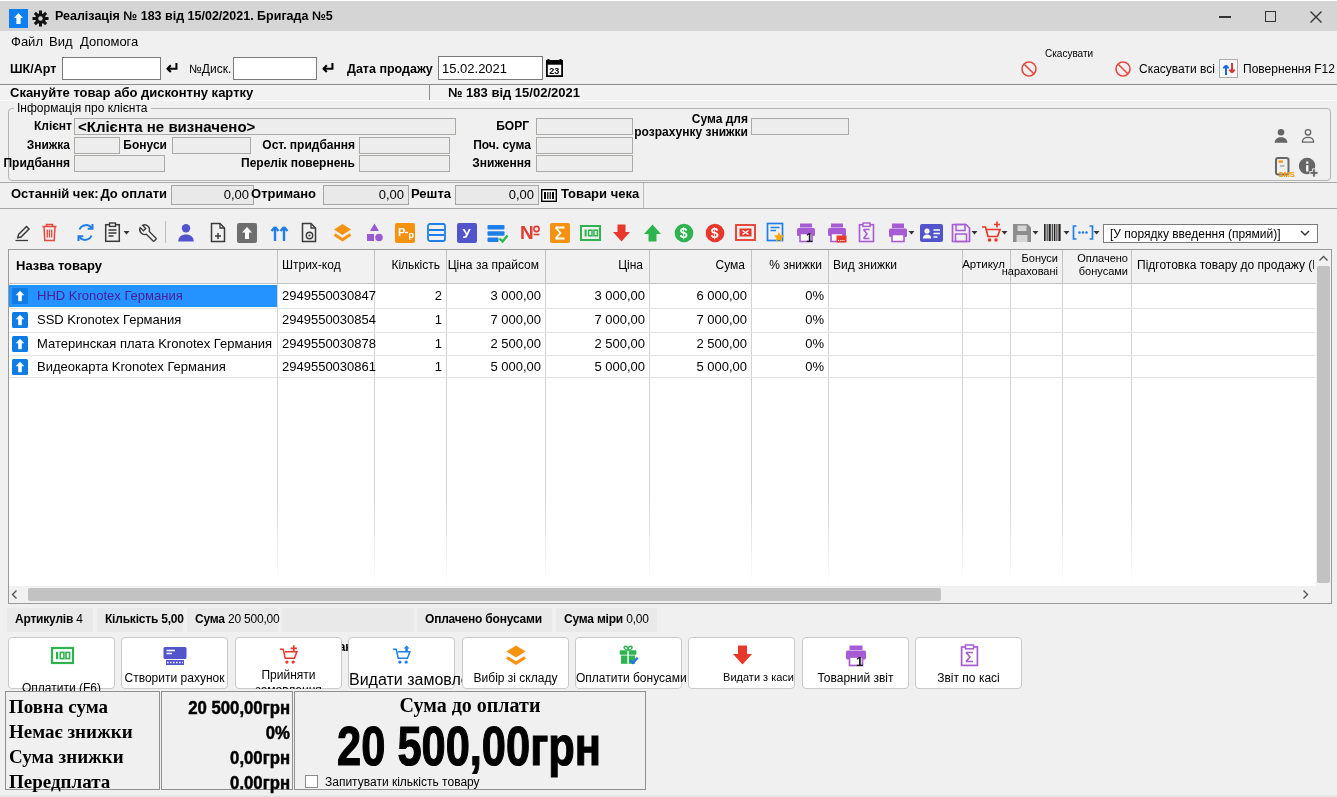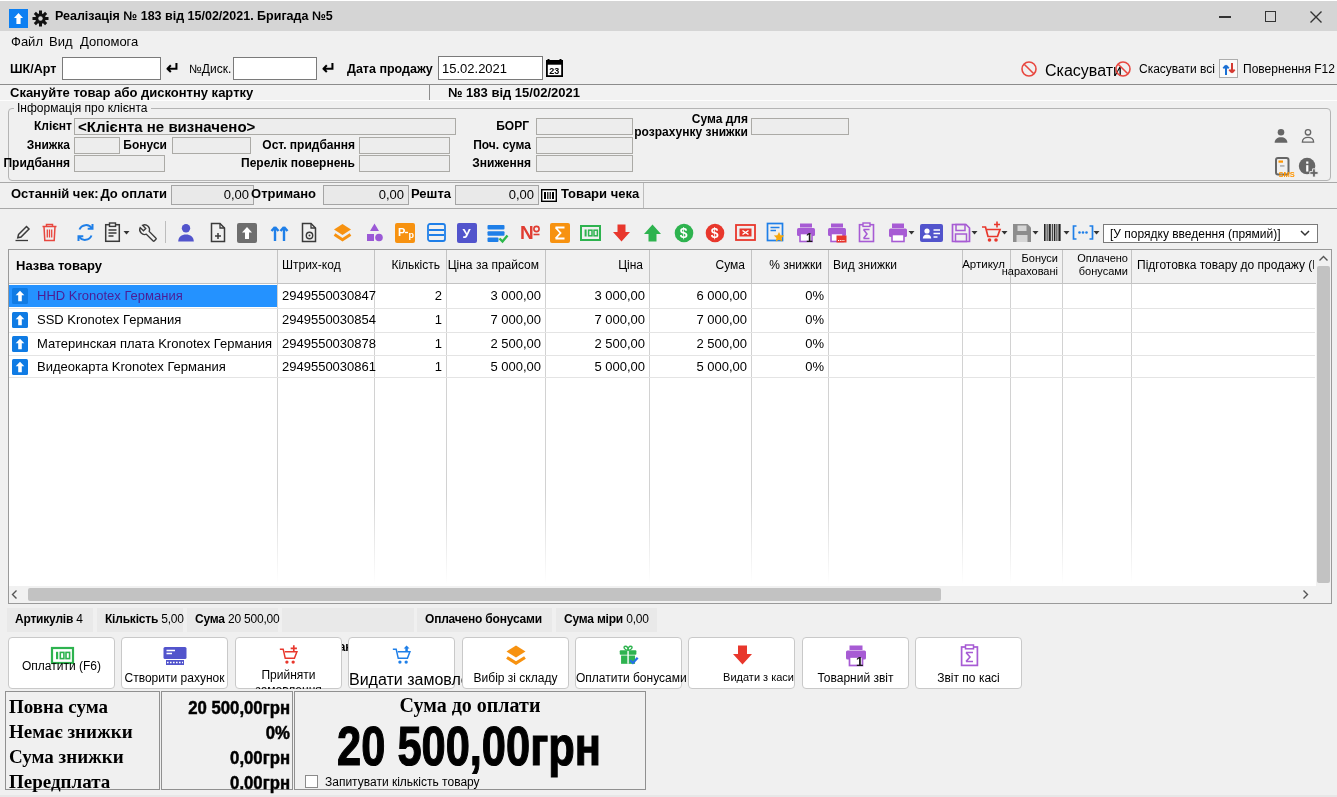--- a/index.html
+++ b/index.html
@@ -57,21 +57,21 @@
 <svg style="left:546px;top:59px;" width="17" height="18" viewBox="0 0 17 18">
     <rect x="0.9" y="1.9" width="15.2" height="15.2" fill="#fff" stroke="#000" stroke-width="1.8"></rect>
     <rect x="0.5" y="1.5" width="16" height="4.2" fill="#000"></rect>
     <path d="M2.5 1.5 V0 M14.5 1.5 V0" stroke="#000" stroke-width="2"></path>
     <text x="3.2" y="14.5" font-size="9" font-weight="bold" fill="#000" font-family="Liberation Sans">23</text>
   </svg>
 <svg style="left:1021px;top:61px;" width="16" height="16" viewBox="0 0 16 16">
     <circle cx="8" cy="8" r="7" fill="none" stroke="#e8473f" stroke-width="1.6"></circle>
     <path d="M3.2 3.2 L12.8 12.8" stroke="#e8473f" stroke-width="1.6"></path>
   </svg>
-<div class="lbl" style="left:1045px;top:62px;font-size:16px;">Скасувати</div>
+<div class="lbl" style="left:1045px;top:48px;font-size:10px;">Скасувати</div>
 <svg style="left:1115px;top:61px;" width="16" height="16" viewBox="0 0 16 16">
     <circle cx="8" cy="8" r="7" fill="none" stroke="#e8473f" stroke-width="1.6"></circle>
     <path d="M3.2 3.2 L12.8 12.8" stroke="#e8473f" stroke-width="1.6"></path>
   </svg>
 <div class="lbl" style="left:1139px;top:62px;font-size:12px;">Скасувати всі</div>
 <div class="abs" style="left:1219px;top:59px;width:19px;height:19px;background:#fafafa;border:1px solid #adadad;"></div>
 <svg style="left:1222px;top:62px;" width="14" height="14" viewBox="0 0 14 14">
     <path d="M4 13 V3.5 M4 3.5 L1.3 6.4 M4 3.5 L6.7 6.4" stroke="#1a6fd4" stroke-width="2" fill="none"></path>
     <path d="M10 1 V10.5 M10 10.5 L7.3 7.6 M10 10.5 L12.7 7.6" stroke="#d43a32" stroke-width="2" fill="none"></path>
   </svg>
@@ -443,33 +443,33 @@
 <svg style="left:1303px;top:590px;" width="5" height="9" viewBox="0 0 5 9">
     <path d="M0.5 0.5 L4.5 4.5 L0.5 8.5" stroke="#555" stroke-width="1.4" fill="none"></path>
   </svg>
 <div class="abs" style="left:7px;top:608px;width:86px;height:24px;background:#e9e9e9;"></div>
 <div class="abs" style="left:97px;top:608px;width:86px;height:24px;background:#e9e9e9;"></div>
 <div class="abs" style="left:187px;top:608px;width:91px;height:24px;background:#e9e9e9;"></div>
 <div class="abs" style="left:282px;top:608px;width:132px;height:24px;background:#e9e9e9;"></div>
 <div class="abs" style="left:417px;top:608px;width:135px;height:24px;background:#e9e9e9;"></div>
 <div class="abs" style="left:556px;top:608px;width:101px;height:24px;background:#e9e9e9;"></div>
 <div class="lbl b" style="left:15px;top:612px;font-size:12px;letter-spacing:-0.2px;">Артикулів <span style="font-weight:normal;">4</span></div>
-<div class="lbl b" style="left:105px;top:612px;font-size:12px;letter-spacing:-0.2px;">Кількість <span style="font-weight:normal;text-align:center;">5,00</span></div>
+<div class="lbl b" style="left:105px;top:612px;font-size:12px;letter-spacing:-0.2px;">Кількість <span style="font-weight:bold;text-align:center;">5,00</span></div>
 <div class="lbl b" style="left:195px;top:612px;font-size:12px;letter-spacing:-0.2px;">Сума <span style="font-weight:normal;">20 500,00</span></div>
 <div class="lbl b" style="left:290px;top:612px;font-size:12px;letter-spacing:-0.2px;margin-top:28px;">Нараховано бонусів</div>
 <div class="lbl b" style="left:425px;top:612px;font-size:12px;letter-spacing:-0.2px;">Оплачено бонусами</div>
 <div class="lbl b" style="left:564px;top:612px;font-size:12px;letter-spacing:-0.2px;">Сума міри <span style="font-weight:normal;">0,00</span></div>
 <div class="abs" style="left:8px;top:637px;width:107px;height:52px;background:#fff;border:1px solid #c9c9c9;border-radius:4px;"></div>
 <svg style="left:51px;top:647px;" width="23" height="17" viewBox="0 0 23 17">
     <rect x="1" y="1" width="21" height="15" fill="none" stroke="#2eb34f" stroke-width="2.2"></rect>
     <rect x="5" y="4.8" width="2.2" height="7.4" fill="#2eb34f"></rect>
     <rect x="9.3" y="5.4" width="3.6" height="6.2" fill="none" stroke="#2eb34f" stroke-width="1.6"></rect>
     <rect x="15" y="5.4" width="3.6" height="6.2" fill="none" stroke="#2eb34f" stroke-width="1.6"></rect>
   </svg>
-<div class="abs" style="left:9px;top:659px;width:105px;text-align:center;white-space:nowrap;font-size:12px;">Оплатити (F6)</div>
+<div class="abs" style="left:9px;top:681px;width:105px;text-align:center;white-space:nowrap;font-size:12px;">Оплатити (F6)</div>
 <div class="abs" style="left:121px;top:637px;width:107px;height:52px;background:#fff;border:1px solid #c9c9c9;border-radius:4px;"></div>
 <svg style="left:163px;top:645px;" width="24" height="20" viewBox="0 0 24 20">
     <rect x="0.5" y="2" width="23" height="12" rx="1.5" fill="#5254cc"></rect>
     <rect x="3" y="15" width="18" height="5" fill="#5254cc"></rect>
     <path d="M3.5 5.5 H12 M3.5 8.5 H9" stroke="#fff" stroke-width="1.4"></path>
     <path d="M4 17.5 H20" stroke="#fff" stroke-width="1.3" stroke-dasharray="1.6 1.4"></path>
   </svg>
 <div class="abs" style="left:122px;top:671px;width:105px;text-align:center;white-space:nowrap;font-size:12px;">Створити рахунок</div>
 <div class="abs" style="left:235px;top:637px;width:107px;height:52px;background:#fff;border:1px solid #c9c9c9;border-radius:4px;"></div>
 <svg style="left:279px;top:645px;" width="20" height="20" viewBox="0 0 24 24">

